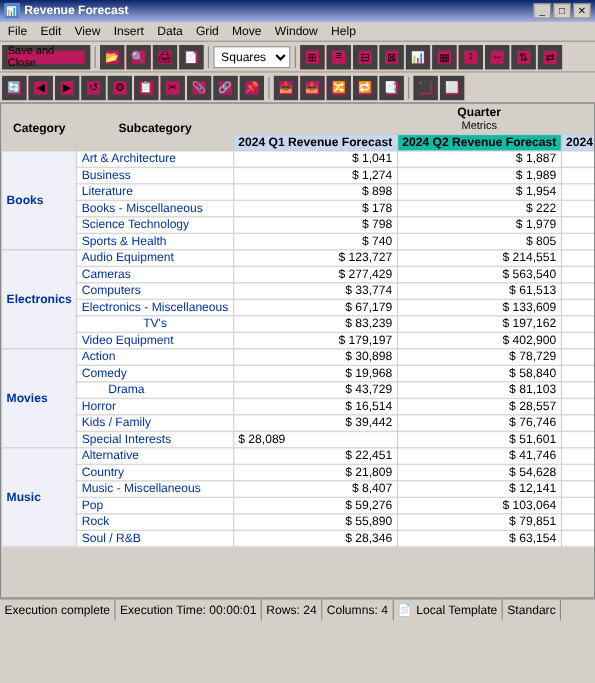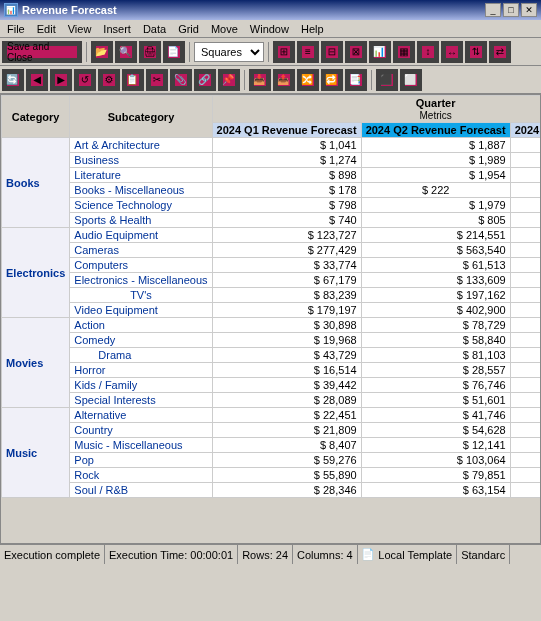--- a/index.html
+++ b/index.html
@@ -126,21 +126,21 @@
 <div class="table-container" style="height: 450px; overflow-y: scroll; overflow-x: auto;">
   <table>
     <thead>
       <tr>
         <th rowspan="2" style="background:#d4d0c8;"><span>Category</span></th>
         <th rowspan="2" style="background:#d4d0c8;"><span>Subcategory</span></th>
         <th colspan="3" style="background:#d4d0c8; text-align:center;"><span>Quarter</span><br><span style="font-size:10px; font-weight:normal;">Metrics</span></th>
       </tr>
       <tr>
         <th style="background:#c8d8f0; min-width:90px; text-align:center;"><span>2024 Q1 Revenue Forecast</span></th>
-        <th style="background:#0ea5e9; min-width:90px; text-align:center;"><span>2024 Q2 Revenue Forecast</span></th>
+        <th style="background:#14b8a6; min-width:90px; text-align:center;"><span>2024 Q2 Revenue Forecast</span></th>
         <th style="background:#c8d8f0; min-width:90px; text-align:center;"><span>2024 Q3 Revenue Forecast</span></th>
       </tr>
     </thead>
     <tbody id="table-body">
     <tr style="background: rgb(248, 248, 255);">
           <td rowspan="6" style="font-weight: bold; color: rgb(0, 51, 153); text-align: left; vertical-align: middle; background: rgb(240, 240, 248);">Books</td>
           <td style="color: rgb(0, 51, 153);">Art &amp; Architecture</td>
           <td style="text-align: right;">$ 1,041</td>
           <td style="text-align: right;">$ 1,887</td>
           <td style="text-align: right;">$ 1,184</td>
@@ -153,21 +153,21 @@
         </tr>
         <tr style="background: rgb(248, 248, 255);">
           <td style="color: rgb(0, 51, 153);">Literature</td>
           <td style="text-align: right;">$ 898</td>
           <td style="text-align: right;">$ 1,954</td>
           <td style="text-align: right;">$ 1,148</td>
         </tr>
         <tr>
           <td style="color: rgb(0, 51, 153);">Books - Miscellaneous</td>
           <td style="text-align: right;">$ 178</td>
-          <td style="text-align: center;">$ 222</td>
+          <td style="text-align: right;">$ 222</td>
           <td style="text-align: right;">$ 189</td>
         </tr>
         <tr style="background: rgb(248, 248, 255);">
           <td style="color: rgb(0, 51, 153);">Science Technology</td>
           <td style="text-align: right;">$ 798</td>
           <td style="text-align: right;">$ 1,979</td>
           <td style="text-align: right;">$ 888</td>
         </tr>
         <tr>
           <td style="color: rgb(0, 51, 153);">Sports &amp; Health</td>
@@ -238,21 +238,21 @@
           <td style="text-align: right;">$ 21,036</td>
         </tr>
         <tr style="background: rgb(248, 248, 255);">
           <td style="color: rgb(0, 51, 153);">Kids / Family</td>
           <td style="text-align: right;">$ 39,442</td>
           <td style="text-align: right; margin-top: 13px;">$ 76,746</td>
           <td style="text-align: right;">$ 55,692</td>
         </tr>
         <tr>
           <td style="color: rgb(0, 51, 153);">Special Interests</td>
-          <td style="text-align: right;">$ 28,089</td>
+          <td style="text-align: left;">$ 28,089</td>
           <td style="text-align: right;">$ 51,601</td>
           <td style="text-align: right;">$ 31,635</td>
         </tr>
         <tr style="background: rgb(248, 248, 255);">
           <td rowspan="6" style="font-weight: bold; color: rgb(0, 51, 153); text-align: left; vertical-align: middle; background: rgb(240, 240, 248);">Music</td>
           <td style="color: rgb(0, 51, 153);">Alternative</td>
           <td style="text-align: right;">$ 22,451</td>
           <td style="text-align: right;">$ 41,746</td>
           <td style="text-align: right;">$ 33,447</td>
         </tr>

